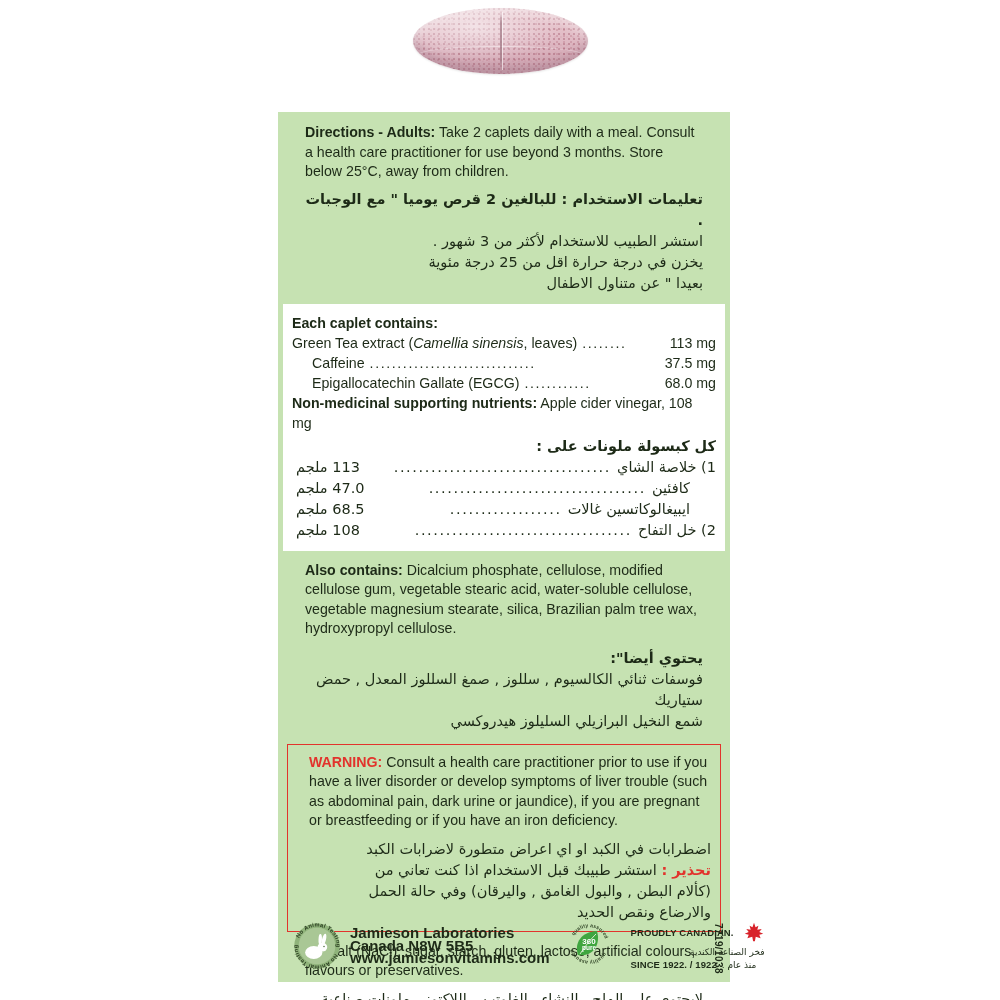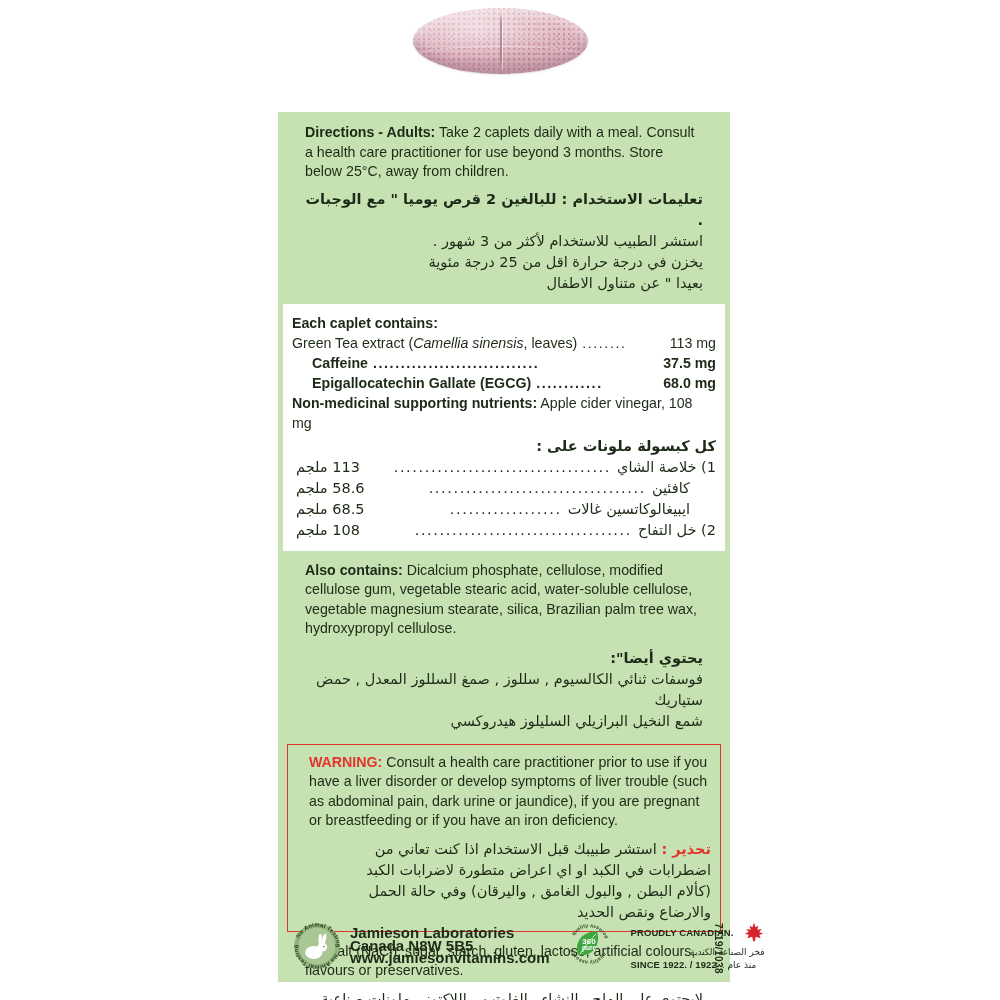--- a/index.html
+++ b/index.html
@@ -112,21 +112,21 @@
   }
   .ing-name { flex: 0 0 auto; }
   .ing-dots {
     flex: 1 1 auto;
     overflow: hidden;
     margin: 0 5px;
     letter-spacing: 1.6px;
     color: #1d2a17;
   }
   .ing-val { flex: 0 0 auto; }
-  .indent1 { padding-left: 20px; font-weight: bold; }
+  .indent1 { padding-left: 20px; }
 
   .ar-ing-row {
     display: flex;
     flex-direction: row;
     align-items: baseline;
     white-space: nowrap;
     direction: rtl;
   }
   .ar-ing-name { flex: 0 0 auto; }
   .ar-ing-dots {
@@ -269,21 +269,21 @@
     <div class="ar b" style="margin-top:3px;">كل كبسولة ملونات على :</div>
 
     <div class="ar ar-ing-row">
       <span class="ar-ing-name">1) خلاصة الشاي</span>
       <span class="ar-ing-dots">...................................</span>
       <span class="ar-ing-val">113 ملجم</span>
     </div>
     <div class="ar ar-ing-row ar-indent">
       <span class="ar-ing-name">كافئين</span>
       <span class="ar-ing-dots">...................................</span>
-      <span class="ar-ing-val">58.6 ملجم</span>
+      <span class="ar-ing-val">47.0 ملجم</span>
     </div>
     <div class="ar ar-ing-row ar-indent">
       <span class="ar-ing-name">ايبيغالوكاتسين غالات</span>
       <span class="ar-ing-dots">..................</span>
       <span class="ar-ing-val">68.5 ملجم</span>
     </div>
     <div class="ar ar-ing-row">
       <span class="ar-ing-name">2) خل التفاح</span>
       <span class="ar-ing-dots">...................................</span>
       <span class="ar-ing-val">108 ملجم</span>
@@ -295,22 +295,22 @@
     <div id="also-contains-ar" class="ar">
       <div class="b">يحتوي أيضا"‏:</div>
       <div>فوسفات ثنائي الكالسيوم , سللوز , صمغ السللوز المعدل , حمض ستياريك</div>
       <div>شمع النخيل البرازيلي السليلوز هيدروكسي</div>
     </div>
   </div>
 
   <div id="warning-box">
     <div class="en"><span class="warn-word">WARNING:</span><span> Consult a health care practitioner prior to use if you have a liver disorder or develop symptoms of liver trouble (such as abdominal pain, dark urine or jaundice), if you are pregnant or breastfeeding or if you have an iron deficiency.</span></div>
     <div id="warning-ar" class="ar">
+      <div>اضطرابات في الكبد او اي اعراض متطورة لاضرابات الكبد</div>
       <div><span class="warn-word">تحذير :</span><span> استشر طبيبك قبل الاستخدام اذا كنت تعاني من</span></div>
-      <div>اضطرابات في الكبد او اي اعراض متطورة لاضرابات الكبد</div>
       <div>(كألام البطن , والبول الغامق , واليرقان) وفي حالة الحمل</div>
       <div>والارضاع ونقص الحديد</div>
     </div>
   </div>
 
   <div id="nosalt-block" class="pad">
     <div class="en"><span class="b">NO</span><span> salt (NaCl), sugar, starch, gluten, lactose, artificial colours, flavours or preservatives.</span></div>
     <div id="nosalt-ar" class="ar">
       <div>لايحتوي على الملح , النشاء , الغلوتين , اللاكتوز , ملونات صناعية ,</div>
 

